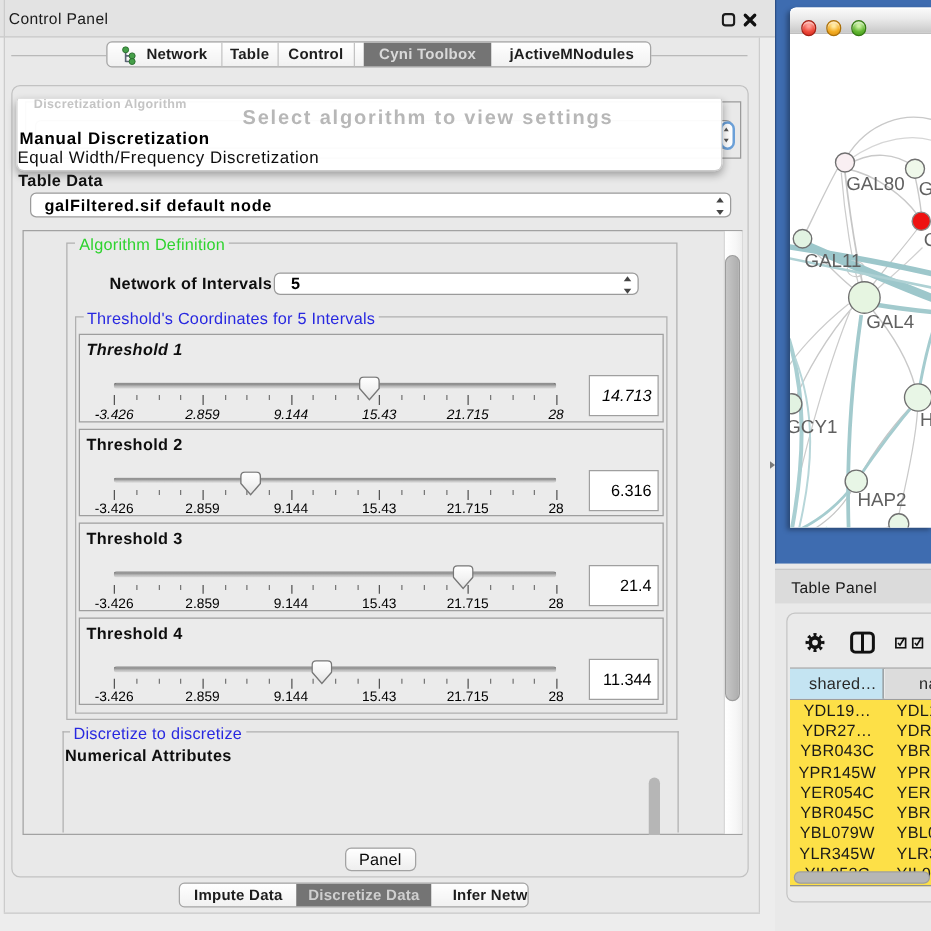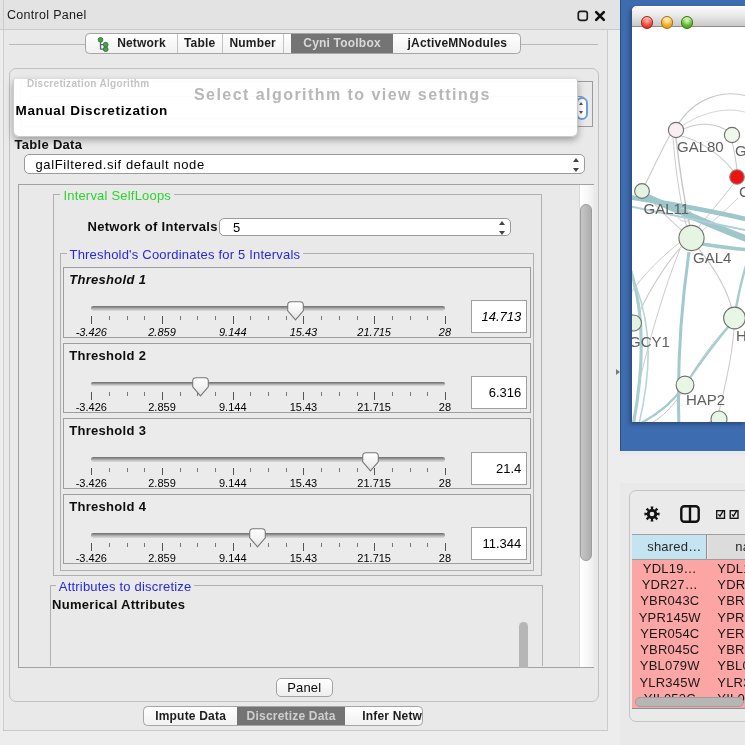--- a/index.html
+++ b/index.html
@@ -43,21 +43,21 @@
   box-shadow:0 3px 7px rgba(0,0,0,0.33); border:1px solid rgba(160,160,160,0.55); border-top:none; }
 #overlay .ghost { position:absolute; left:13.5px; top:-1px; font-size:10px; font-weight:bold; color:#c4c4c4; letter-spacing:0.3px;text-align:right; }
 #overlay .prompt { position:absolute; left:180.5px; top:7px; font-size:16px; font-weight:bold; color:#b7b7b7; letter-spacing:1.45px; white-space:nowrap; }
 #overlay .r2 { position:absolute; left:2px; top:23.5px; font-size:13.5px; font-weight:bold; color:#000; letter-spacing:0.65px; }
 #overlay .r3 { position:absolute; left:0.5px; top:38.5px; font-size:13.5px; color:#0d0d0d; letter-spacing:0.45px; }
 
 #tabledata { position:absolute; left:14.5px; top:137px; font-size:13px; font-weight:bold; color:#111; letter-spacing:0.3px; }
 
 .combo { position:absolute; background:#fff; border:1px solid #9b9b9b; border-radius:5px;
   font-size:13px; color:#000; }
-.combo .txt { position:absolute; left:10.5px; top:50%; transform:translateY(-50%); white-space:nowrap; letter-spacing:0.6px; }
+.combo .txt { position:absolute; left:10.5px; top:50%; transform:translateY(-50%); white-space:nowrap; letter-spacing:0.6px;font-weight:bold; }
 .arrows { position:absolute; width:9px; height:14px; }
 .arrows .up { position:absolute; left:1px; top:0; width:0; height:0;
   border-left:3.6px solid transparent; border-right:3.6px solid transparent; border-bottom:4.6px solid #444; }
 .arrows .dn { position:absolute; left:1px; bottom:0; width:0; height:0;
   border-left:3.6px solid transparent; border-right:3.6px solid transparent; border-top:4.6px solid #444; }
 .arrows2 { position:absolute; left:1.2px; top:3px; width:7px; height:12px; }
 .arrows2 .u { position:absolute; left:0; top:0; width:0; height:0;
   border-left:2.6px solid transparent; border-right:2.6px solid transparent; border-bottom:3.6px solid #555; }
 .arrows2 .d { position:absolute; left:0; bottom:0; width:0; height:0;
   border-left:2.6px solid transparent; border-right:2.6px solid transparent; border-top:3.6px solid #555; }
@@ -129,21 +129,21 @@
 #tppanel { position:absolute; left:629.3px; top:490px; width:122px; height:231.5px;
   border:1px solid #c5c5c5; border-radius:7px 0 0 7px; background:#eaeaea; }
 
 
 #thead { position:absolute; left:632.3px; top:534px; width:112.7px; height:25.5px;
   border-top:1px solid #9e9e9e; border-bottom:1px solid #9e9e9e; }
 #thead .h1 { position:absolute; left:0; top:0; width:75px; height:23.5px; background:#c4e4f2;
   border-right:1px solid #8f8f8f; font-size:13px; color:#282828; text-align:center; line-height:23.5px; letter-spacing:0.2px; text-indent:10px; }
 #thead .h2 { position:absolute; left:76px; top:0; width:37px; height:23.5px; background:#dcdcdc;
   font-size:13px; color:#282828; line-height:23.5px; padding-left:27px; letter-spacing:0.2px; }
-#tbody { position:absolute; left:632.3px; top:559.5px; width:112.7px; height:149px; background:#fca5a5;
+#tbody { position:absolute; left:632.3px; top:559.5px; width:112.7px; height:149px; background:#fde047;
   border-bottom:1px solid #8f8f8f; overflow:hidden; }
 .trow { position:absolute; left:0; width:200px; height:16.25px; font-size:13px; color:#191919; }
 .trow .c1 { position:absolute; left:0; width:75px; text-align:center; letter-spacing:0.2px; }
 .trow .c2 { position:absolute; left:85px; letter-spacing:0.2px; }
 #hthumb { position:absolute; left:635px; top:697px; width:108.5px; height:9.5px; background:#b6b6b6;
   border:1px solid #9e9e9e; border-radius:5px; }
 </style></head>
 <body>
 <div id="page">
 
@@ -168,58 +168,59 @@
   <div class="sep" style="left:136.9px;"></div>
   <div class="sep" style="left:197.5px;"></div>
   <svg class="abs" style="left:11px;top:3px;" width="13" height="15" viewBox="0 0 13 15">
     <path d="M 3.5 3 L 3.5 12.5 M 3.5 7.7 L 7 7.7 M 3.5 12.2 L 7 12.2" stroke="#5b6575" stroke-width="1.3" fill="none"></path>
     <circle cx="3.5" cy="2.8" r="2.4" fill="#46a049" stroke="#2c7030" stroke-width="0.8"></circle>
     <circle cx="8.7" cy="7.7" r="2.4" fill="#46a049" stroke="#2c7030" stroke-width="0.8"></circle>
     <circle cx="8.7" cy="12.2" r="2.4" fill="#46a049" stroke="#2c7030" stroke-width="0.8"></circle>
   </svg>
   <div class="lab" style="left:23px;width:66px;">Network</div>
   <div class="lab" style="left:91.5px;width:45.4px;">Table</div>
-  <div class="lab" style="left:136.9px;width:60.6px;">Number</div>
+  <div class="lab" style="left:136.9px;width:60.6px;">Control</div>
   <div class="dark">Cyni Toolbox</div>
   <div class="lab" style="left:307.3px;width:129.2px;">jActiveMNodules</div>
 </div>
 
 <div id="cynipanel"></div>
 
 <div id="dgroup"></div>
 <div id="dcombo"></div>
 <div id="dfocus">
       <div class="arrows2">
         <span class="u"></span>
         <span class="d"></span>
       </div>
     </div>
 
 <div id="overlay">
   <div class="ghost">Discretization Algorithm</div>
   <div class="prompt">Select algorithm to view settings</div>
   <div class="r2">Manual Discretization</div>
+  <div class="r3">Equal Width/Frequency Discretization</div>
 </div>
 
 <div id="tabledata">Table Data</div>
 
 <div class="combo" style="left:24px;top:154.3px;width:560.6px;height:20px;">
   <div class="txt">galFiltered.sif default node</div>
   <div class="arrows" style="left:547px;top:3px;">
         <span class="up"></span>
         <span class="dn"></span>
       </div>
 </div>
 
 <div id="scrollpane"></div>
 <div id="sptrack"></div>
 <div id="spthumb"></div>
 
 <div class="group" style="left:53.4px;top:194px;width:488.6px;height:382.3px;">
-  <div class="gtitle" style="left:6px;color:#2ed32e;">Interval SelfLoops</div>
+  <div class="gtitle" style="left:6px;color:#2ed32e;">Algorithm Definition</div>
 </div>
 <div class="abs" style="left:87.5px;top:218.5px;font-size:13px;font-weight:bold;color:#0e0e0e;letter-spacing:0.3px;">Network of Intervals</div>
 <div class="combo" style="left:219.4px;top:218px;width:291.6px;height:18.3px;">
   <div class="txt" style="left:12.5px;">5</div>
   <div class="arrows" style="left:278px;top:2px;">
         <span class="up"></span>
         <span class="dn"></span>
       </div>
 </div>
 
@@ -390,21 +391,21 @@
             <stop offset="0.55" stop-color="#f2f2f2"></stop>
             <stop offset="1" stop-color="#e2e2e2"></stop>
           </linearGradient>
         </defs>
 <path d="M 0.7 4 Q 0.7 0.7 4 0.7 L 13 0.7 Q 16.3 0.7 16.3 4 L 16.3 9.8 L 8.5 18.8 L 0.7 9.8 Z" fill="url(#thg4)" stroke="#777" stroke-width="1.1"></path>
       </svg>
 <div class="vbox" style="left:407.9px;top:32.4px;">11.344</div>
 </div>
 
 <div class="group" style="left:49.8px;top:584.8px;width:492.8px;height:81.7px;border-bottom:none;">
-  <div class="gtitle" style="left:5px;color:#2828e0;">Attributes to discretize</div>
+  <div class="gtitle" style="left:5px;color:#2828e0;">Discretize to discretize</div>
 </div>
 <div class="abs" style="left:52px;top:596.5px;font-size:13px;font-weight:bold;color:#0e0e0e;letter-spacing:0.3px;">Numerical Attributes</div>
 <div id="attrthumb"></div>
 
 <div id="applybtn">Panel</div>
 
 <div id="botbar">
   <div class="lab" style="left:0;width:92.7px;">Impute Data</div>
   <div class="dark">Discretize Data</div>
   <div class="lab" style="left:201px;width:113px;">Infer Network</div>
@@ -475,20 +476,23 @@
 </svg>
       </div>
   <div id="nettitle">
     <div class="light" style="left:9px;background:radial-gradient(circle at 50% 32%,#ff9d95 12%,#ee4b3c 55%,#cf2218);border:0.5px solid #a52015;"></div>
     <div class="light" style="left:29px;background:radial-gradient(circle at 50% 32%,#ffe9a0 12%,#f4ad22 55%,#d98d10);border:0.5px solid #ab7008;"></div>
     <div class="light" style="left:49px;background:radial-gradient(circle at 50% 32%,#c9f0a0 12%,#63b832 55%,#3f9417);border:0.5px solid #357a12;"></div>
   </div>
 </div>
 
 <div id="gapstrip"></div>
+<div id="tptitle">
+      <div class="t">Table Panel</div>
+    </div>
 <div id="tpbg"></div>
 <div id="tppanel"></div>
 
 <svg class="abs" style="left:644px;top:506px;" width="16" height="16" viewBox="0 0 16 16">
 <path fill="#131313" fill-rule="evenodd" d="M 15.46 6.55 A 7.6 7.6 0 0 1 15.46 9.45 L 13.11 8.95 A 5.2 5.2 0 0 1 12.29 10.95 L 14.30 12.25 A 7.6 7.6 0 0 1 12.25 14.30 L 10.95 12.29 A 5.2 5.2 0 0 1 8.95 13.11 L 9.45 15.46 A 7.6 7.6 0 0 1 6.55 15.46 L 7.05 13.11 A 5.2 5.2 0 0 1 5.05 12.29 L 3.75 14.30 A 7.6 7.6 0 0 1 1.70 12.25 L 3.71 10.95 A 5.2 5.2 0 0 1 2.89 8.95 L 0.54 9.45 A 7.6 7.6 0 0 1 0.54 6.55 L 2.89 7.05 A 5.2 5.2 0 0 1 3.71 5.05 L 1.70 3.75 A 7.6 7.6 0 0 1 3.75 1.70 L 5.05 3.71 A 5.2 5.2 0 0 1 7.05 2.89 L 6.55 0.54 A 7.6 7.6 0 0 1 9.45 0.54 L 8.95 2.89 A 5.2 5.2 0 0 1 10.95 3.71 L 12.25 1.70 A 7.6 7.6 0 0 1 14.30 3.75 L 12.29 5.05 A 5.2 5.2 0 0 1 13.11 7.05 Z M 10.3 8 A 2.3 2.3 0 1 0 5.7 8 A 2.3 2.3 0 1 0 10.3 8 Z"></path>
 </svg>
 <svg class="abs" style="left:679.5px;top:505px;" width="20" height="18" viewBox="0 0 20 18">
 <rect x="1.3" y="1.3" width="17.4" height="15.4" rx="3" fill="none" stroke="#111" stroke-width="2.4"></rect>
 <line x1="10" y1="1.3" x2="10" y2="16.7" stroke="#111" stroke-width="2.4"></line>
 </svg>

